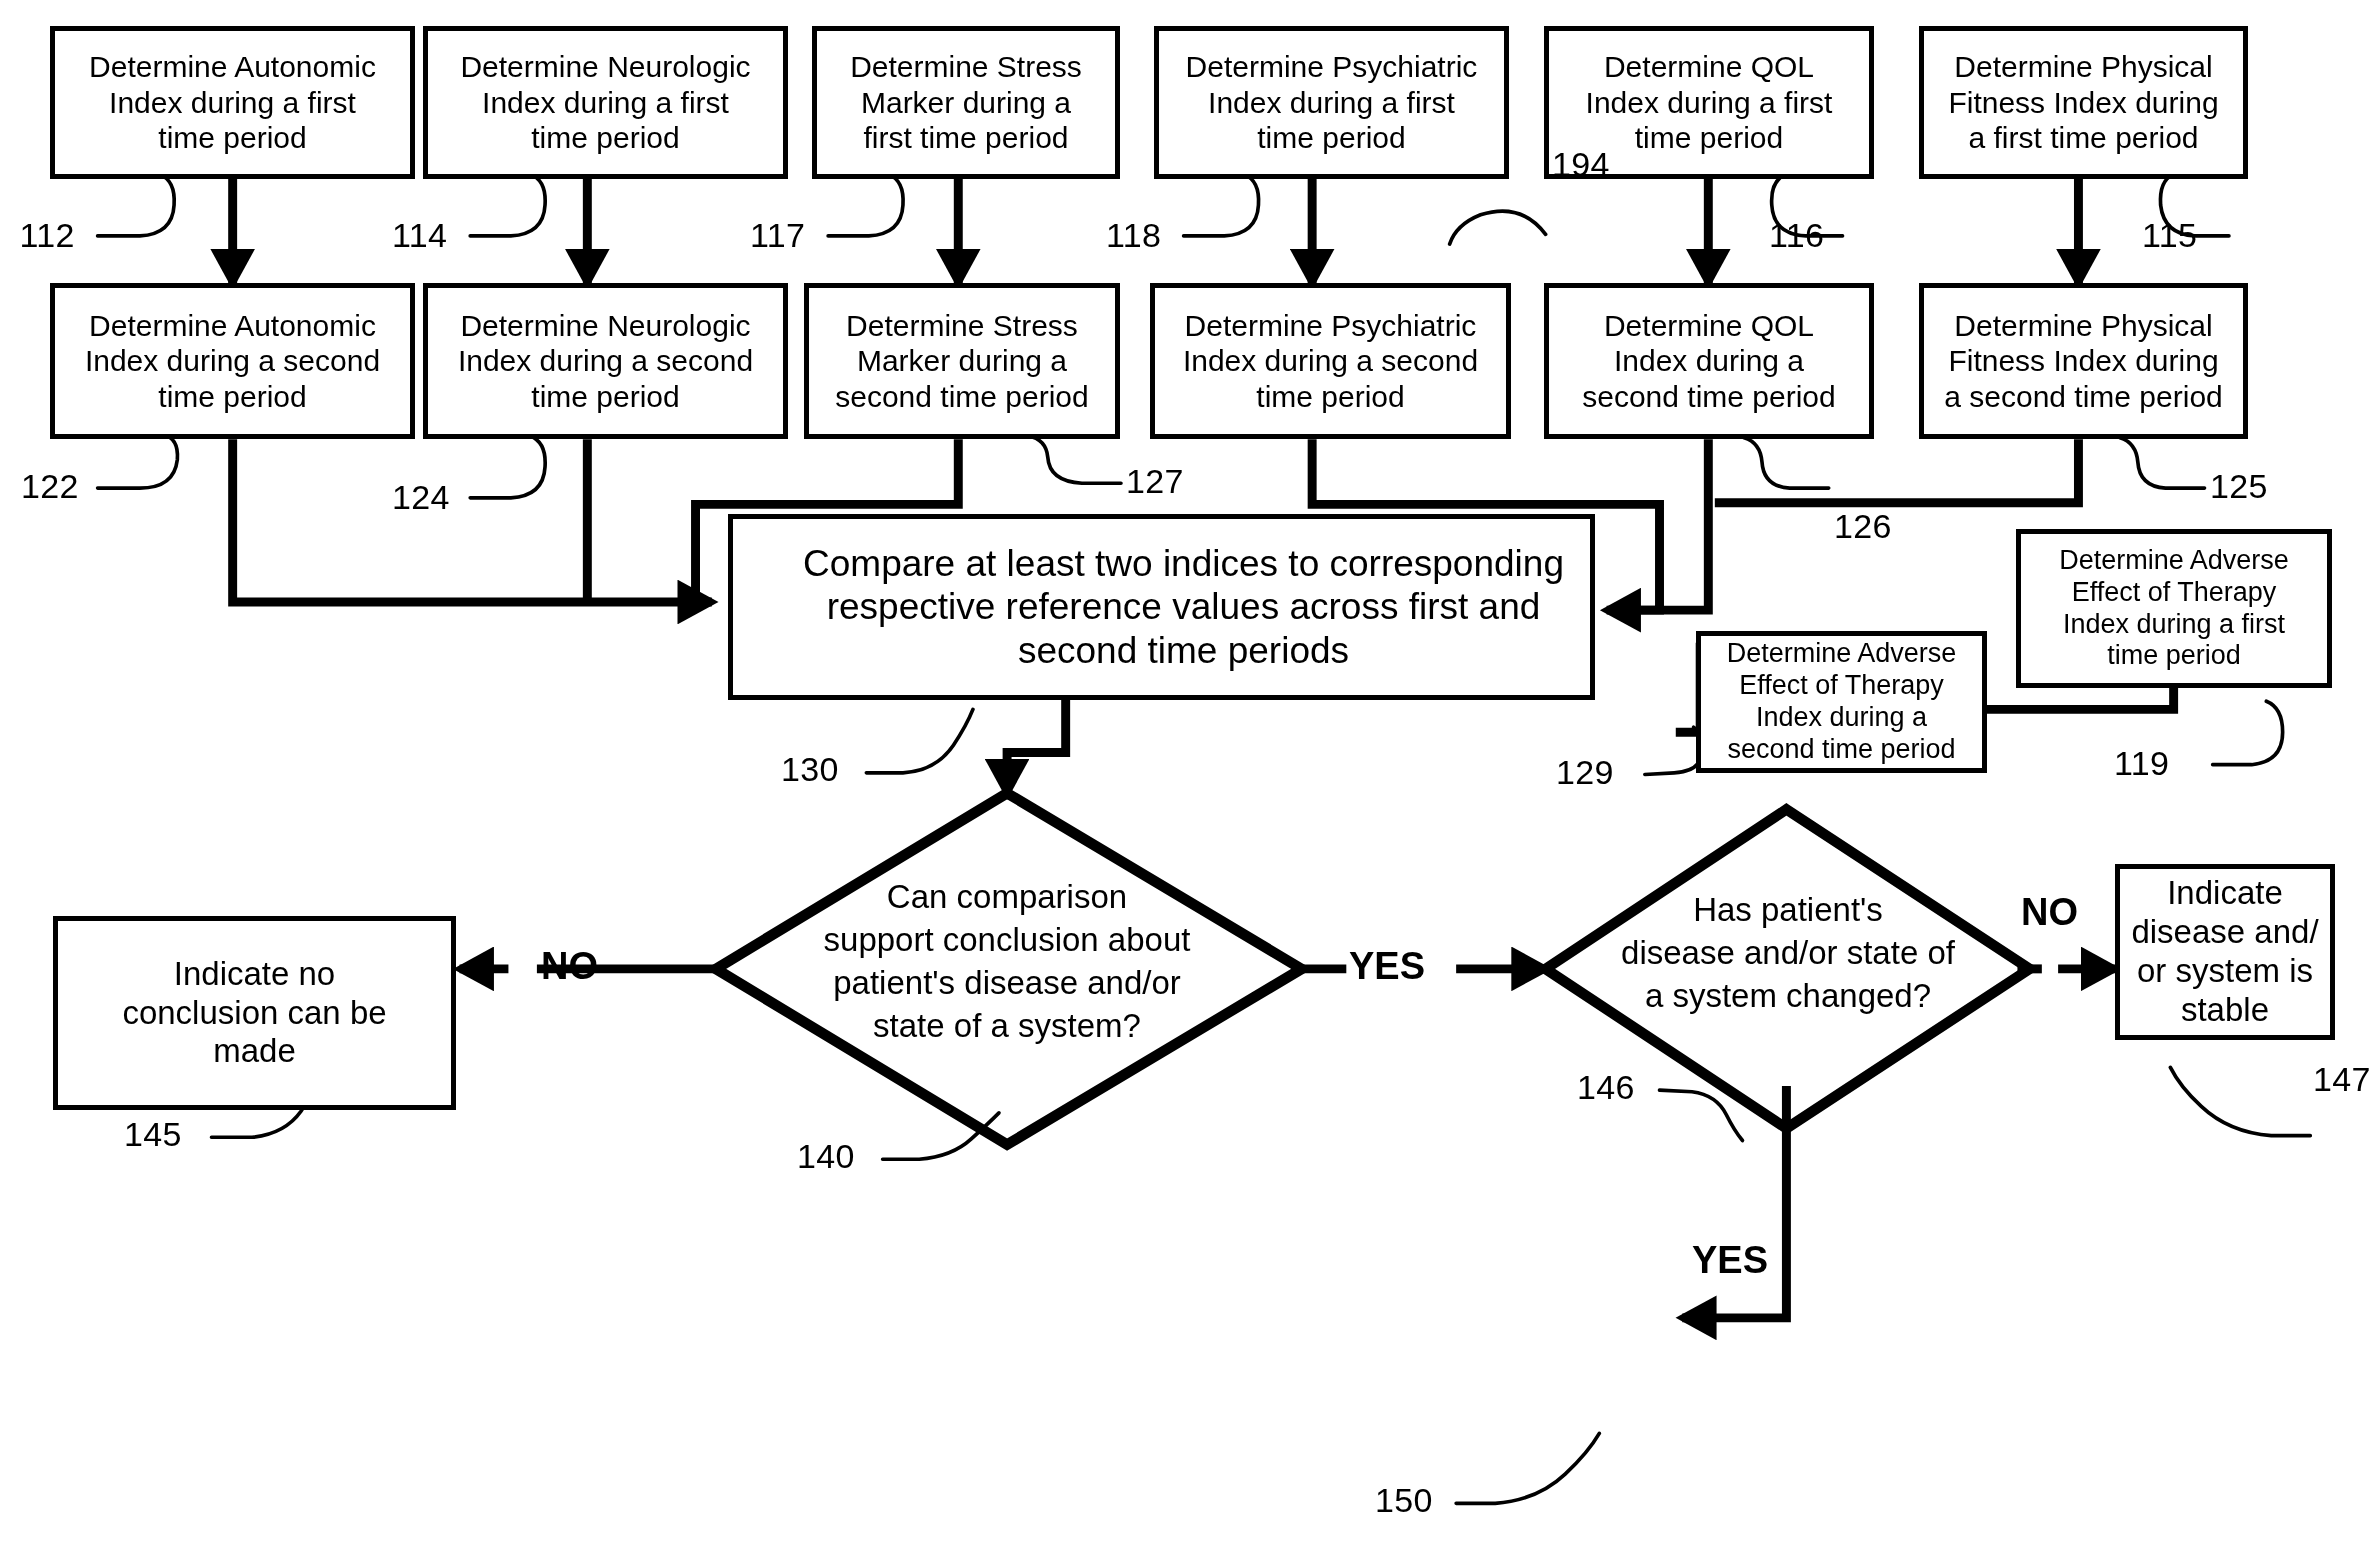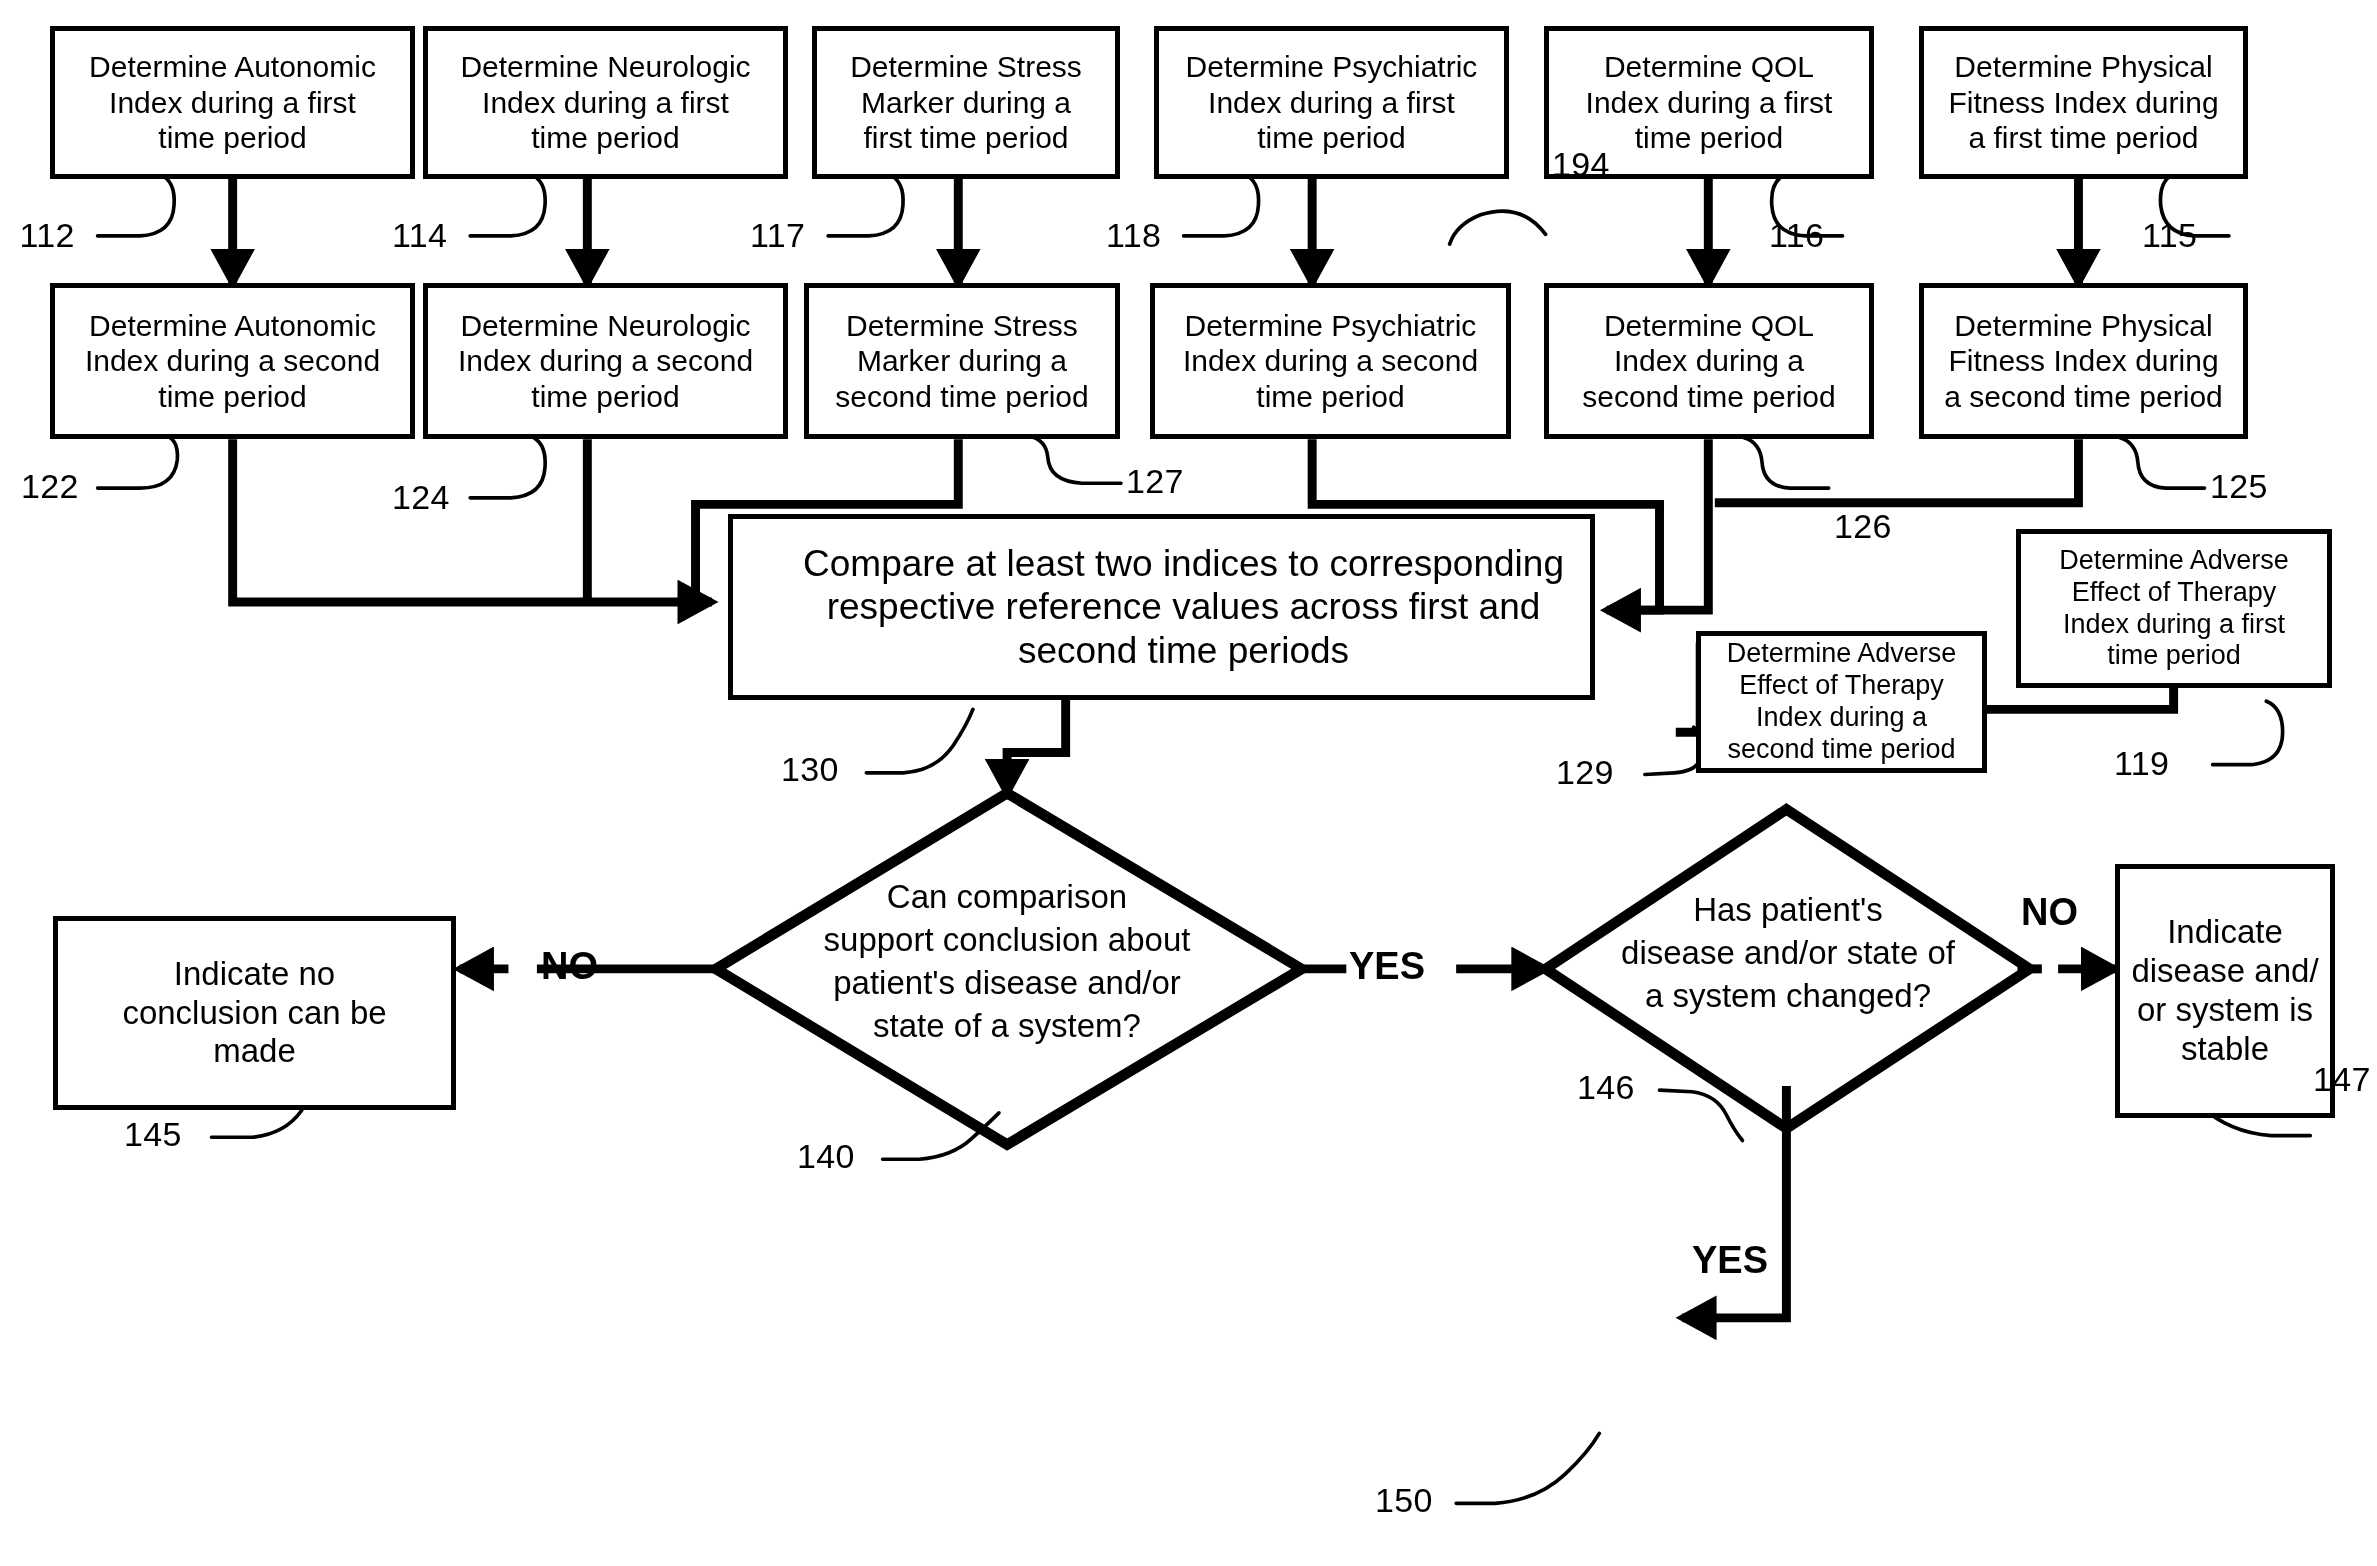--- a/index.html
+++ b/index.html
@@ -237,21 +237,21 @@
 Effect of Therapy
 Index during a
 second time period</span>
   </div>
 
   <div class="node terminal" style="left:53px; top:872px; width:403px; height:194px;margin-top:44px;">
     <span class="txt">Indicate no
 conclusion can be
 made</span>
   </div>
-  <div class="node terminal" style="left:2115px; top:864px; width:220px; height:254px;">
+  <div class="node terminal" style="left:2115px; top:864px; width:220px; height:176px;">
     <span class="txt">Indicate
 disease and/
 or system is
 stable</span>
   </div>
 
   <div class="diamond-label" style="left:779px; top:876px; width:456px;">Can comparison
 support conclusion about
 patient's disease and/or
 state of a system?</div>

